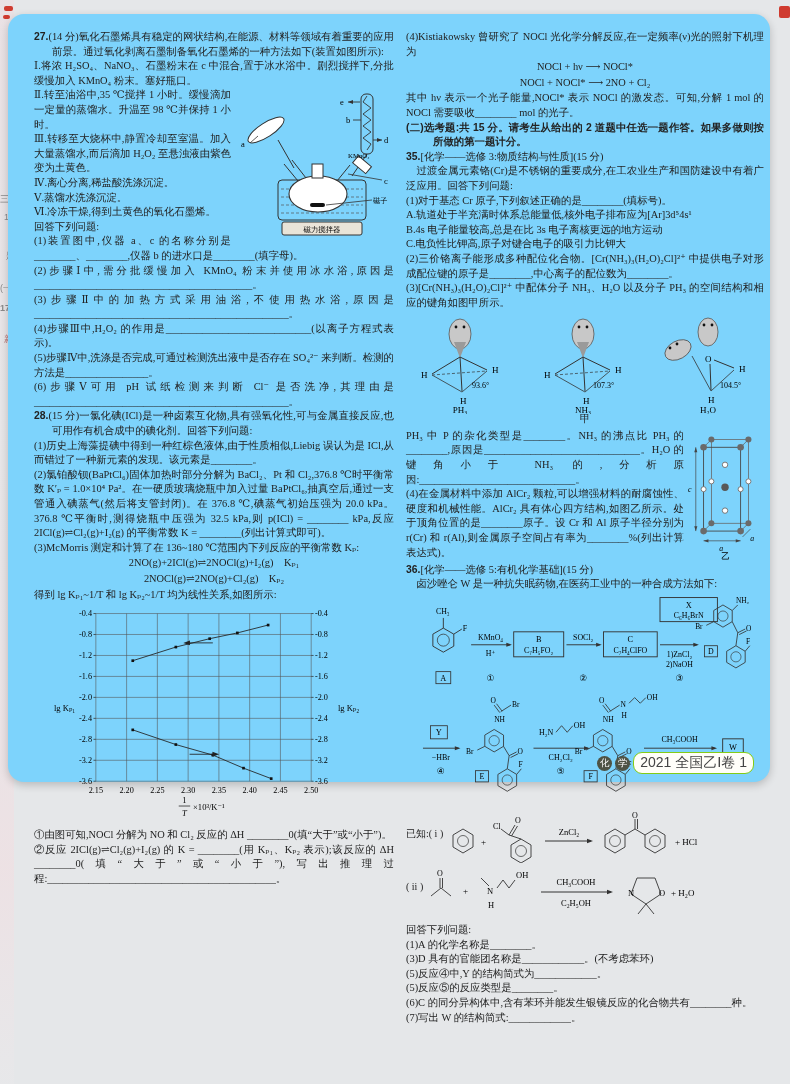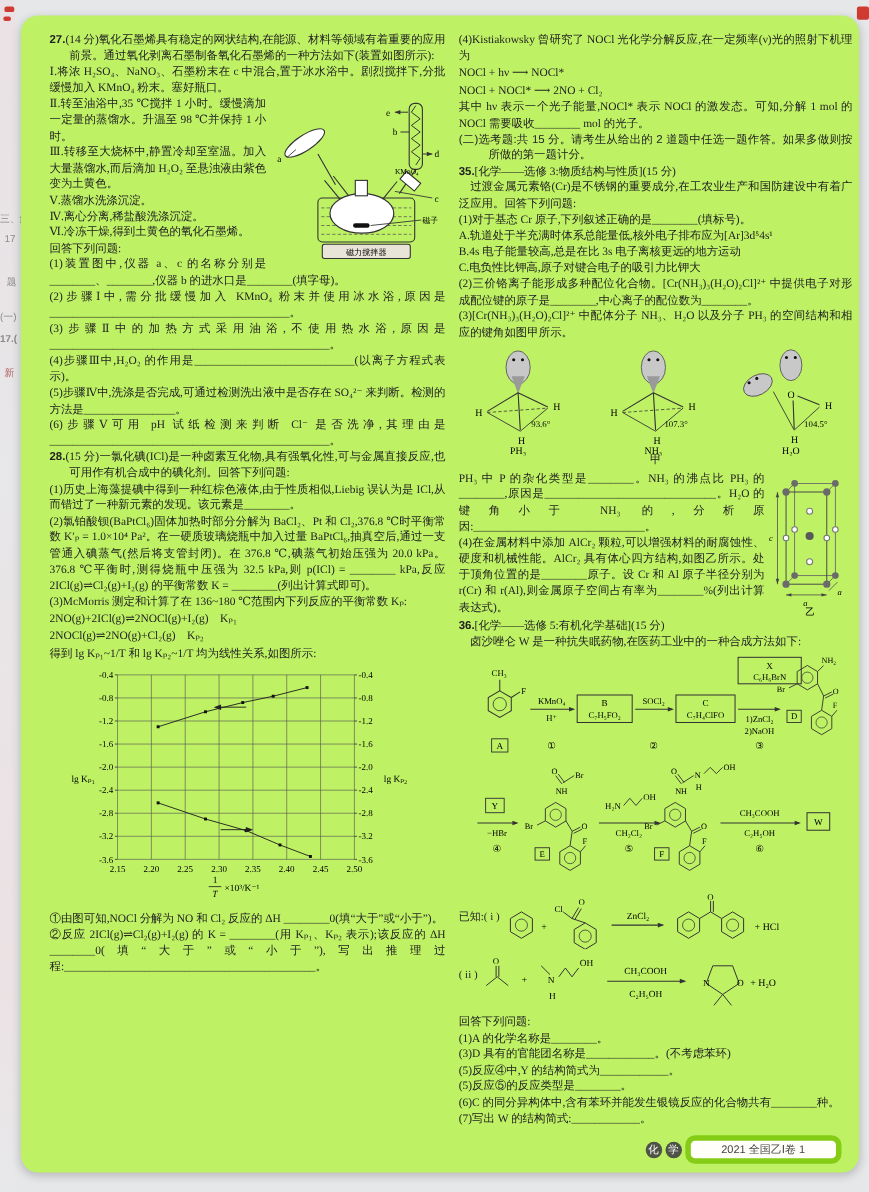--- a/index.html
+++ b/index.html
@@ -1,42 +1,42 @@
 <!DOCTYPE html>
 <html><head>
 <meta charset="utf-8">
 <style>
   html,body{margin:0;padding:0}
   body{width:790px;height:1084px;background:#e5e7e9;position:relative;overflow:hidden;
        font-family:"Liberation Serif","DejaVu Serif",serif;color:#222}
-  .page{position:absolute;left:19px;top:14px;width:762px;height:1052px;background:#bef264;
+  .page{position:absolute;left:8px;top:14px;width:762px;height:768px;background:#7dd3fc;
         border-radius:16px;box-shadow:0 3px 9px rgba(0,0,0,.20)}
   .col{position:absolute;top:16px;font-size:10.4px;line-height:14.6px;text-align:justify}
   .col-left{left:26px;width:360px}
   .col-right{left:398px;width:358px}
   p{margin:0}
   .qhead{padding-left:18px;text-indent:-18px}
   .qnum{font-weight:bold;font-family:"Liberation Sans","DejaVu Sans",sans-serif}
-  .bold{font-weight:normal;font-family:"Liberation Sans","DejaVu Sans",sans-serif}
+  .bold{font-weight:bold;font-family:"Liberation Sans","DejaVu Sans",sans-serif}
   .hang2{padding-left:27px;text-indent:-27px}
-  .eq{text-align:left;margin:1px 0}
+  .eq{text-align:center;margin:1px 0}
   .float-apparatus{float:right;width:158px;height:148px;margin:0 0 2px 5px}
   .float-crystal{float:right;width:76px;height:130px;margin:2px 0 2px 4px}
   .graphwrap{clear:both;width:324px;margin:2px auto 2px auto}
   .molrow{display:flex;justify-content:space-between;margin:2px 0 0 0}
   .molrow svg{width:112px;height:102px}
   .molcap{text-align:center;font-size:10.4px;margin:-2px 0 2px 0}
   .schemesvg{display:block;width:358px}
   .knownrow{display:flex;align-items:flex-start;margin:1px 0}
   .knownrow .khead{flex:0 0 auto;font-size:10px;padding-top:16px}
   .footer{position:absolute;right:16px;bottom:8px;display:flex;align-items:center;gap:3px;
           font-family:"Liberation Sans","DejaVu Sans",sans-serif}
   .fcirc{width:15px;height:15px;border-radius:50%;background:#4e5345;color:#fff;font-size:9.5px;
          display:flex;align-items:center;justify-content:center}
-  .fbox{border:5px solid #84cc16;border-radius:9px;padding:1px 28px;font-size:10px;color:#444;background:#fffef9}
+  .fbox{border:1px solid #84cc16;border-radius:9px;padding:1px 6px;font-size:14px;color:#444;background:#fffef9}
   .frag{position:absolute;color:#8a8a8a;font-size:9px;font-family:"Liberation Sans",sans-serif}
   .redmark{position:absolute;background:#cf3b30;border-radius:2px}
   .edgeTint{position:absolute;left:0;top:0;width:14px;height:1084px;
             background:linear-gradient(180deg,#ecdfe2 0%,#e8e6e8 40%,#f0dfe2 80%,#e8e8ea 100%);opacity:.7}
   svg text{font-family:"Liberation Serif","DejaVu Serif",serif}
 </style>
 </head>
 <body>
 
 <div class="edgeTint"></div>
@@ -97,22 +97,22 @@
 
         <rect x="74" y="115" width="15" height="4" rx="2" fill="#111"></rect>
         <line x1="90" y1="117" x2="136" y2="112" stroke="#333" stroke-width="0.8"></line>
         <text x="137" y="115" font-size="7.2">磁子</text>
 
         <rect x="46" y="134" width="80" height="13" rx="2" fill="#e9e4d8" stroke="#333" stroke-width="1"></rect>
         <text x="86" y="144" font-size="7.4" text-anchor="middle">磁力搅拌器</text>
       </svg>
       <p>Ⅱ.转至油浴中,35 ℃搅拌 1 小时。缓慢滴加一定量的蒸馏水。升温至 98 ℃并保持 1 小时。</p>
       <p>Ⅲ.转移至大烧杯中,静置冷却至室温。加入大量蒸馏水,而后滴加 H₂O₂ 至悬浊液由紫色变为土黄色。</p>
+      <p>Ⅳ.离心分离,稀盐酸洗涤沉淀。</p>
       <p>Ⅴ.蒸馏水洗涤沉淀。</p>
-      <p>Ⅳ.离心分离,稀盐酸洗涤沉淀。</p>
       <p>Ⅵ.冷冻干燥,得到土黄色的氧化石墨烯。</p>
       <p>回答下列问题:</p>
       <p>(1)装置图中,仪器 a、c 的名称分别是________、________,仪器 b 的进水口是________(填字母)。</p>
     </div>
     <p style="clear:both">(2)步骤Ⅰ中,需分批缓慢加入 KMnO₄ 粉末并使用冰水浴,原因是__________________________________________。</p>
     <p>(3)步骤Ⅱ中的加热方式采用油浴,不使用热水浴,原因是_________________________________________________。</p>
     <p>(4)步骤Ⅲ中,H₂O₂ 的作用是____________________________(以离子方程式表示)。</p>
     <p>(5)步骤Ⅳ中,洗涤是否完成,可通过检测洗出液中是否存在 SO₄²⁻ 来判断。检测的方法是________________。</p>
     <p>(6)步骤Ⅴ可用 pH 试纸检测来判断 Cl⁻ 是否洗净,其理由是_________________________________________________。</p>
 

